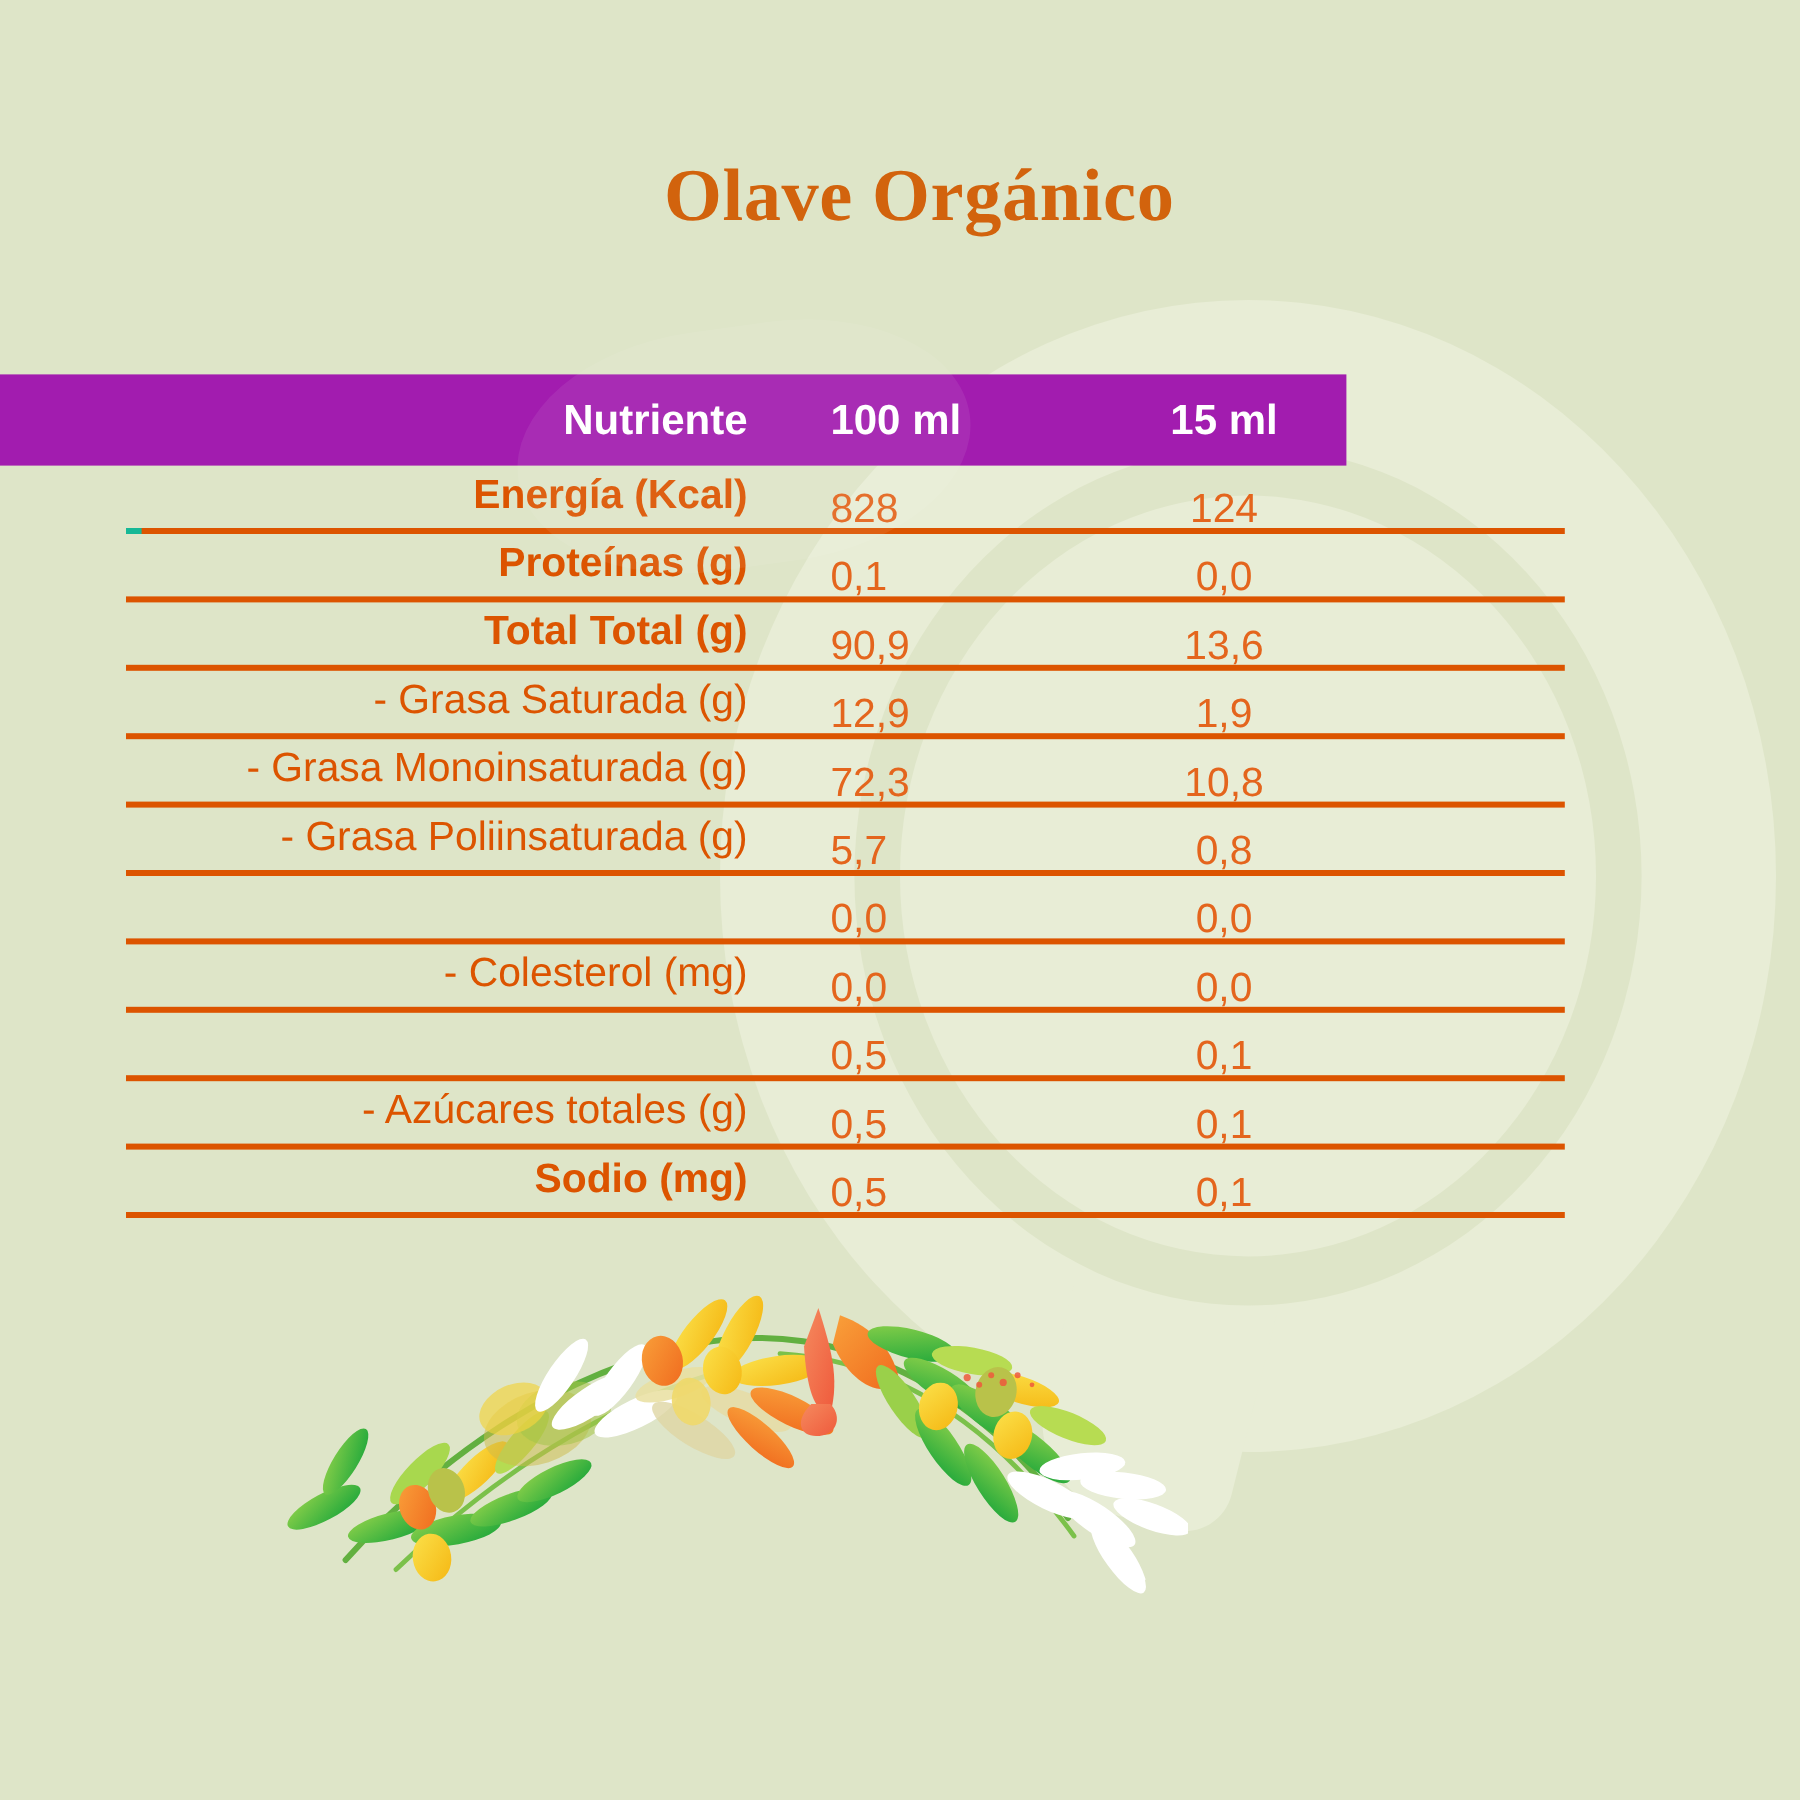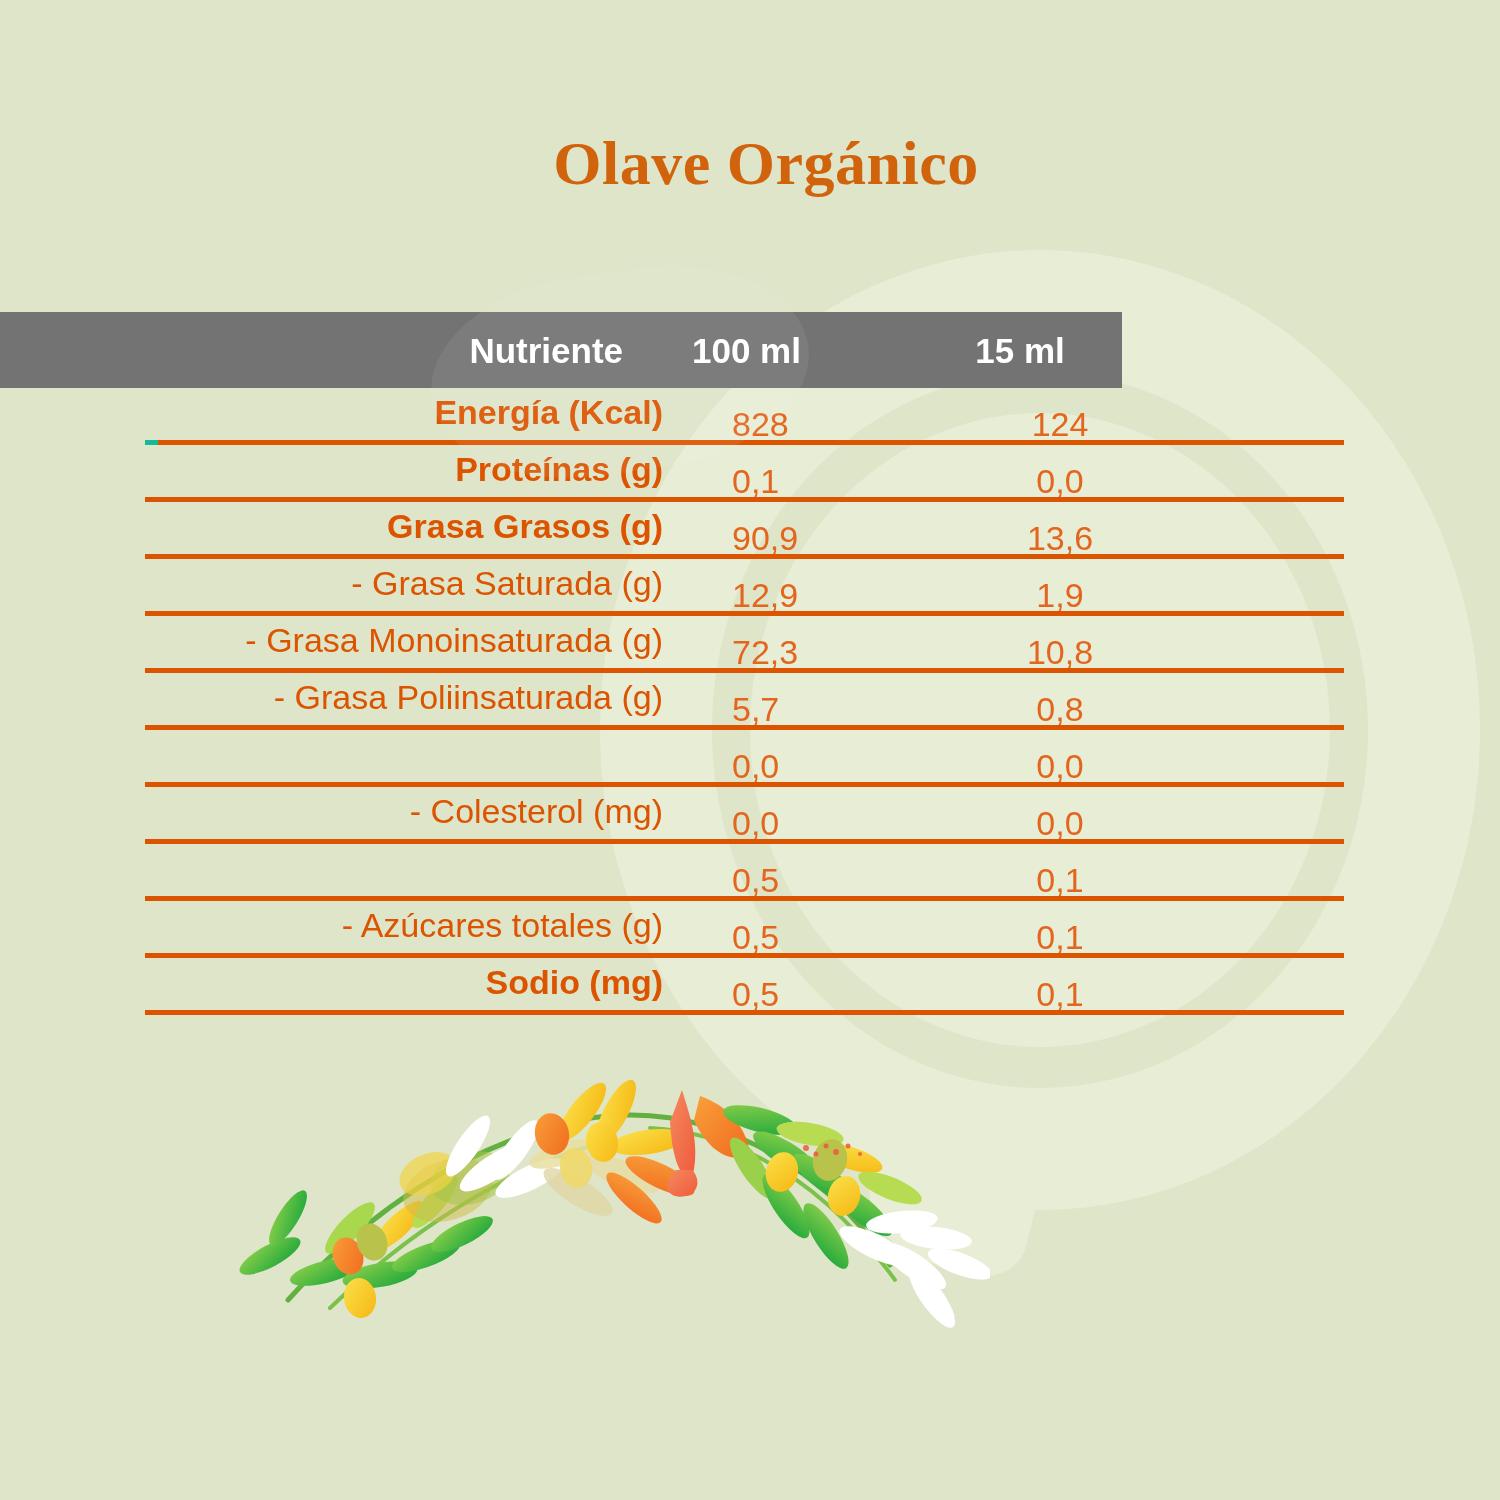--- a/index.html
+++ b/index.html
@@ -88,21 +88,21 @@
     left: 0;
     top: 312px;
     width: 1500px;
     z-index: 3;
   }
 
   .thead {
     position: relative;
     width: 1122px;
     height: 76px;
-    background: #737373;
+    background: #a21caf;
     z-index: 3;
   }
   
   .thead-overlay {
     position: absolute;
     left: 430px;
     top: -40px;
     width: 380px;
     height: 200px;
     background: rgba(255,255,255,0.07);
@@ -143,21 +143,20 @@
     top: 18px;
     color: #ffffff;
     font-size: 35px;
     font-weight: 700;
     line-height: 42px;
   }
 
   .tbody {
     position: relative;
     width: 1272px;
-    padding-left: 40px;
   }
 
   .trow {
     position: relative;
     height: 57px;
     width: 1500px;
   }
   .trow .cell-label,
   .trow .cell-v1,
   .trow .cell-v2 {
@@ -245,21 +244,21 @@
         </div>
         <div class="trow bold">
           <div class="cell-label">Proteínas (g)</div>
           <div class="cell-v1">0,1</div>
           <div class="cell-v2">0,0</div>
           <div class="divider">
             <span class="teal"></span>
           </div>
         </div>
         <div class="trow bold">
-          <div class="cell-label">Grasa Grasos (g)</div>
+          <div class="cell-label">Total Total (g)</div>
           <div class="cell-v1">90,9</div>
           <div class="cell-v2">13,6</div>
           <div class="divider">
             <span class="teal"></span>
           </div>
         </div>
         <div class="trow">
           <div class="cell-label">- Grasa Saturada (g)</div>
           <div class="cell-v1">12,9</div>
           <div class="cell-v2">1,9</div>

